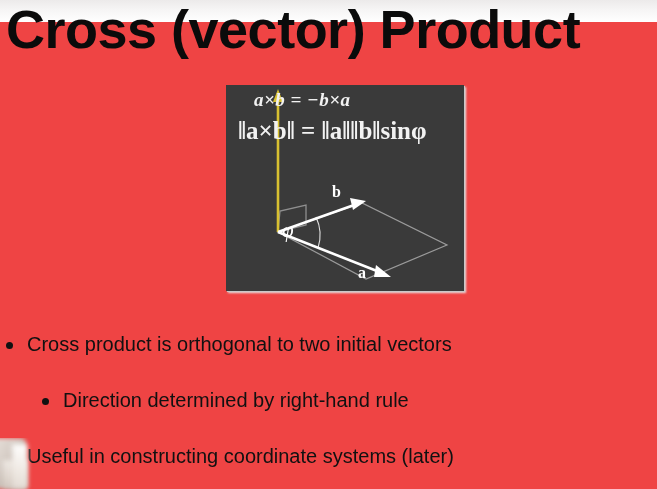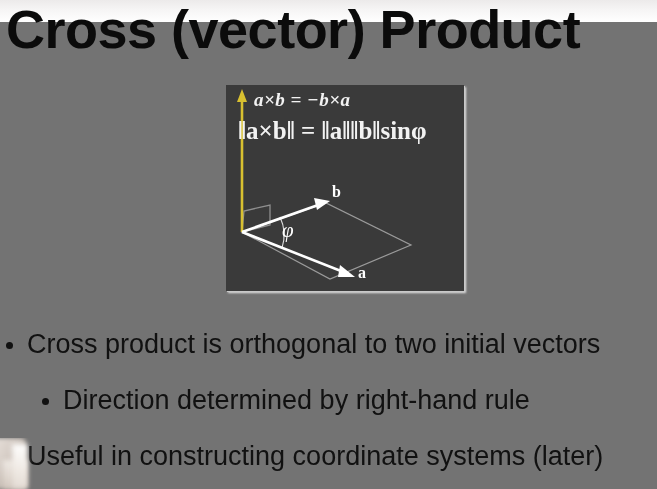--- a/index.html
+++ b/index.html
@@ -14,21 +14,21 @@
     overflow: hidden;
     position: relative;
   }
 
   
   #slide {
     position: absolute;
     left: 0; top: 0;
     width: 657px;
     height: 489px;
-    background: #737373;
+    background: #ef4444;
     overflow: hidden;
   }
 
   
   .top-wash {
     position: absolute;
     left: 0; top: 0;
     width: 657px;
     height: 22px;
     background: linear-gradient(to bottom, #eceaea 0%, #f6f5f5 45%, #ffffff 100%);
@@ -48,25 +48,26 @@
     letter-spacing: -0.5px;
     white-space: nowrap;
     font-family: "Liberation Sans", sans-serif;
   }
 
   
   .figure-panel {
     position: absolute;
     left: 226px;
     top: 85px;
-    width: 238px;
+    width: 202px;
     height: 206px;
     background: #3a3a3a;
     box-shadow: 1px 1px 0 0 #c9c9c9, 2px 2px 2px 0 #e3e3e3;
     overflow: hidden;
+    padding-left: 36px;
   }
   .figure-panel svg {
     display: block;
   }
   .formula-line {
     position: absolute;
     color: #f2f2f2;
     font-family: "Liberation Serif", serif;
     white-space: nowrap;
   }
@@ -116,21 +117,21 @@
     top: 13px;
     width: 7px;
     height: 7px;
     border-radius: 50%;
     background: #111111;
   }
   .bullet-text {
     position: absolute;
     left: 27px;
     top: 0;
-    font-size: 27px;
+    font-size: 20px;
     line-height: 31px;
     color: #111111;
     white-space: nowrap;
     font-family: "Liberation Sans", sans-serif;
   }
   .bullet-1 { top: 329px; }
   .bullet-2 { top: 385px; margin-left: 36px; }
   .bullet-3 { top: 441px; }
 
   

